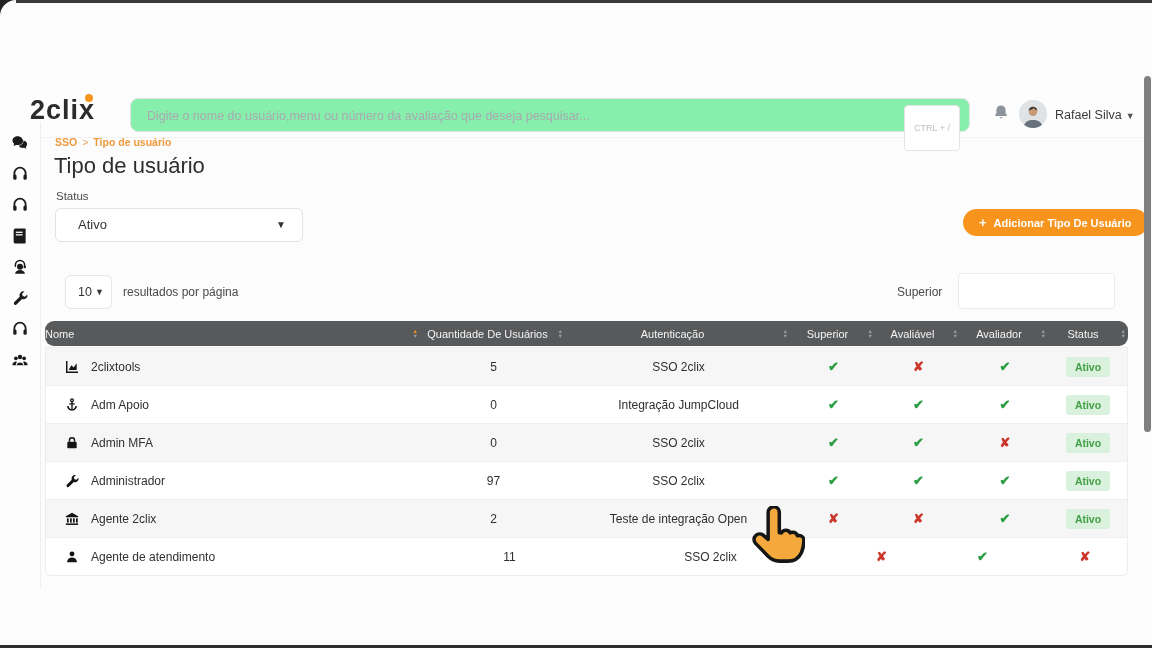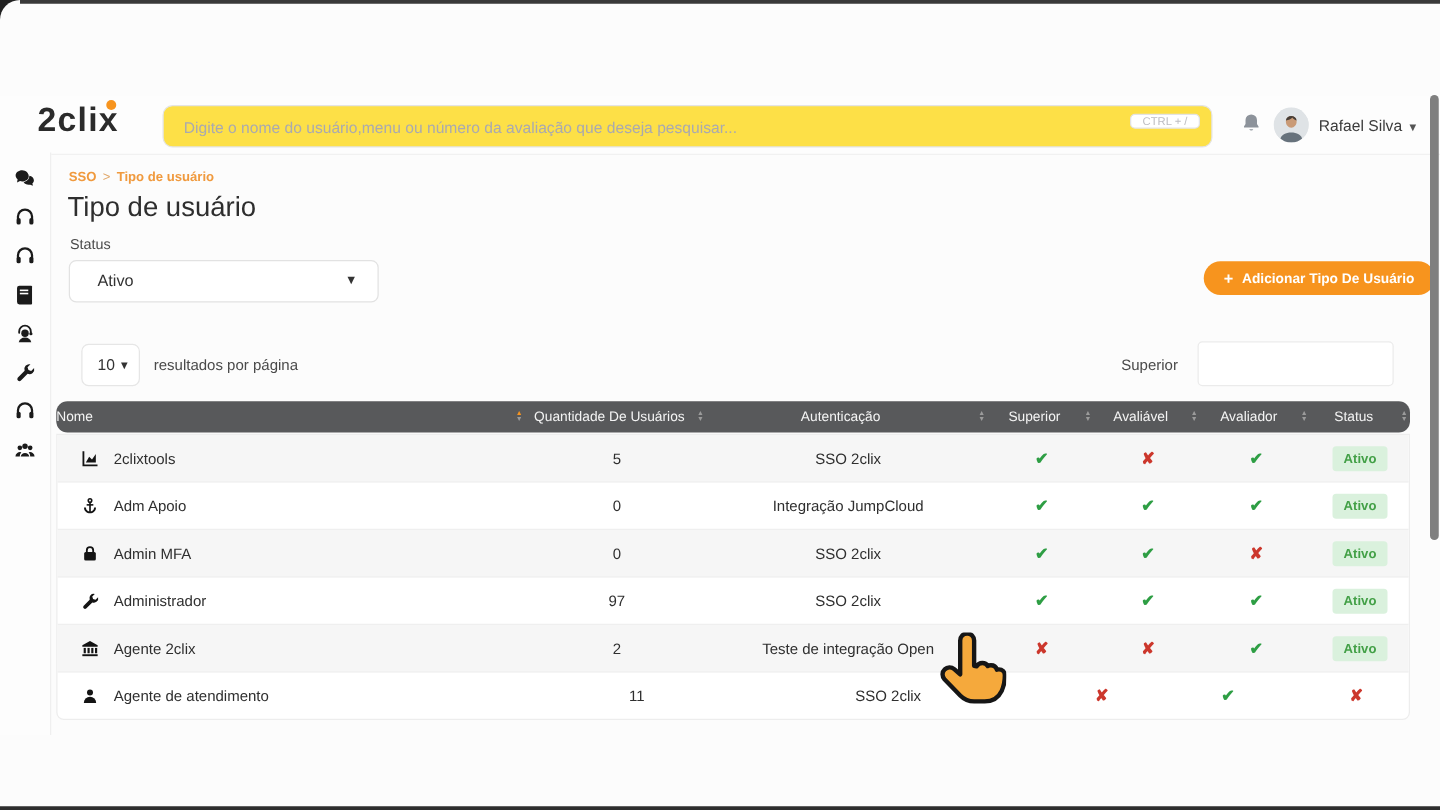--- a/index.html
+++ b/index.html
@@ -6,29 +6,29 @@
   body{font-family:"Liberation Sans",sans-serif;background:#e9e9e9;}
   .frame{position:relative;width:1152px;height:648px;background:#fcfcfc;overflow:hidden;
          font-family:"Liberation Sans",sans-serif;color:#333;}
   
   .strip-top{position:absolute;top:0;left:0;right:0;height:3px;background:#3a3a3a;}
   .strip-bottom{position:absolute;bottom:0;left:0;right:0;height:3px;background:#2e2e2e;}
   .corner-tl{position:absolute;top:0;left:0;width:16px;height:16px;background:#222;}
   .corner-tl::after{content:"";position:absolute;inset:0;background:#fcfcfc;border-top-left-radius:16px;}
 
   
-  .appbar{position:absolute;top:77px;left:0;right:0;height:46px;background:#fdfdfd;border-bottom:1px solid #f1f1f1;}
+  .appbar{position:absolute;top:91px;left:0;right:0;height:46px;background:#fdfdfd;border-bottom:1px solid #f1f1f1;}
   .logo{position:absolute;left:30px;top:4px;font-size:27px;font-weight:600;color:#2b2b2b;letter-spacing:1px;}
   .logo .dot{position:absolute;left:55px;top:-1px;width:8px;height:8px;border-radius:50%;background:var(--orange);}
   .searchbar{position:absolute;left:130px;top:7px;width:840px;height:34px;border:1px solid #e4e4e4;
-             border-radius:8px;background:#fde047;box-sizing:border-box;}
+             border-radius:8px;background:#86efac;box-sizing:border-box;}
   .searchbar input{position:absolute;left:14px;top:0;width:690px;height:32px;border:none;outline:none;
              font-size:12.5px;color:#555;background:transparent;font-family:"Liberation Sans",sans-serif;}
   .searchbar input::placeholder{color:#a9a9b0;}
-  .kbd{position:absolute;right:9px;top:6px;border:1px solid #e3e3e3;border-radius:4px;padding:0 9px;
+  .kbd{position:absolute;right:9px;top:6px;border:1px solid #e3e3e3;border-radius:4px;padding:17px 9px;
        font-size:9px;color:#bdbdc2;background:#fff;}
   .bell{position:absolute;left:991px;top:12px;width:20px;height:20px;color:#8d939b;}
   .avatar{position:absolute;left:1019px;top:9px;width:28px;height:28px;border-radius:50%;overflow:hidden;background:#dfe3e6;}
   .username{position:absolute;left:1055px;top:17px;font-size:12.5px;color:#3c3c3c;}
   .username .caret{font-size:9px;color:#555;margin-left:4px;}
 
   
   .sidebar{position:absolute;left:0;top:122px;width:40px;bottom:60px;background:#fdfdfd;border-right:1px solid #efefef;}
   .side-icon{position:absolute;left:11px;width:18px;height:18px;color:#1b1b1b;cursor:pointer;}
   .side-icon svg{width:18px;height:18px;}

